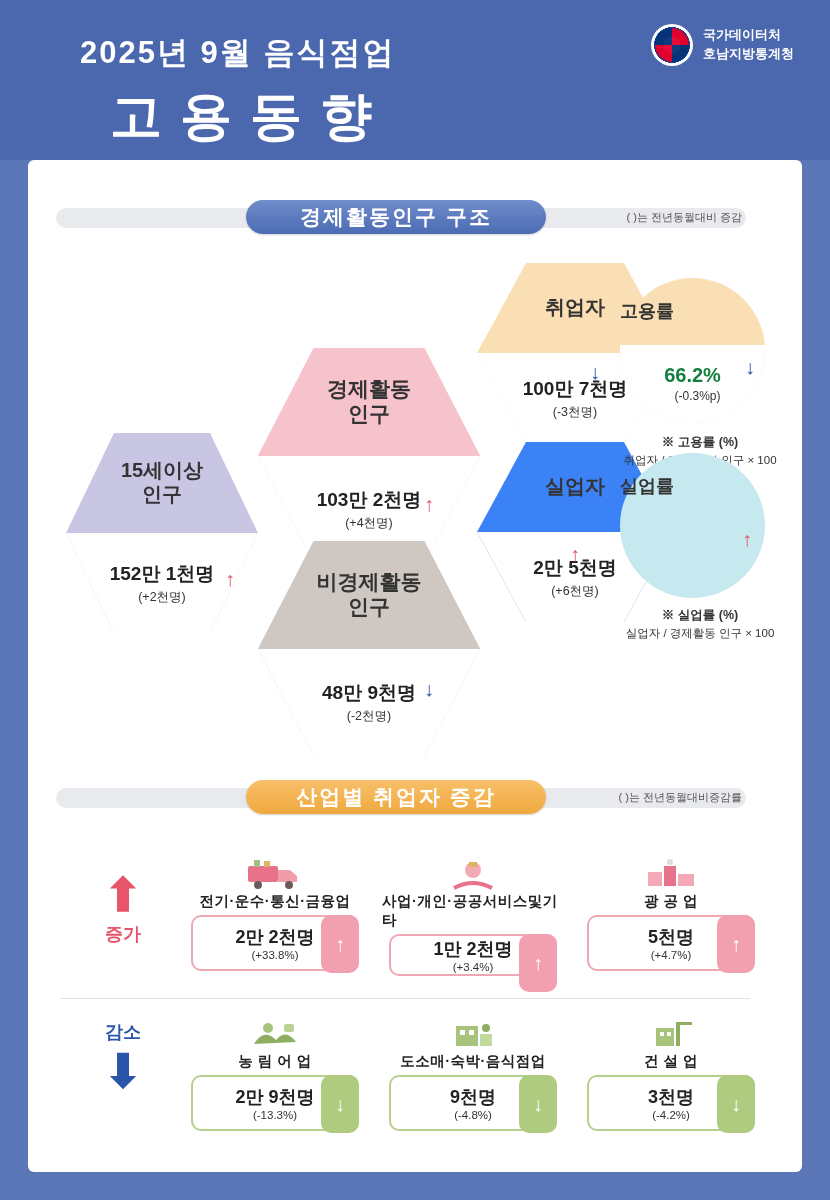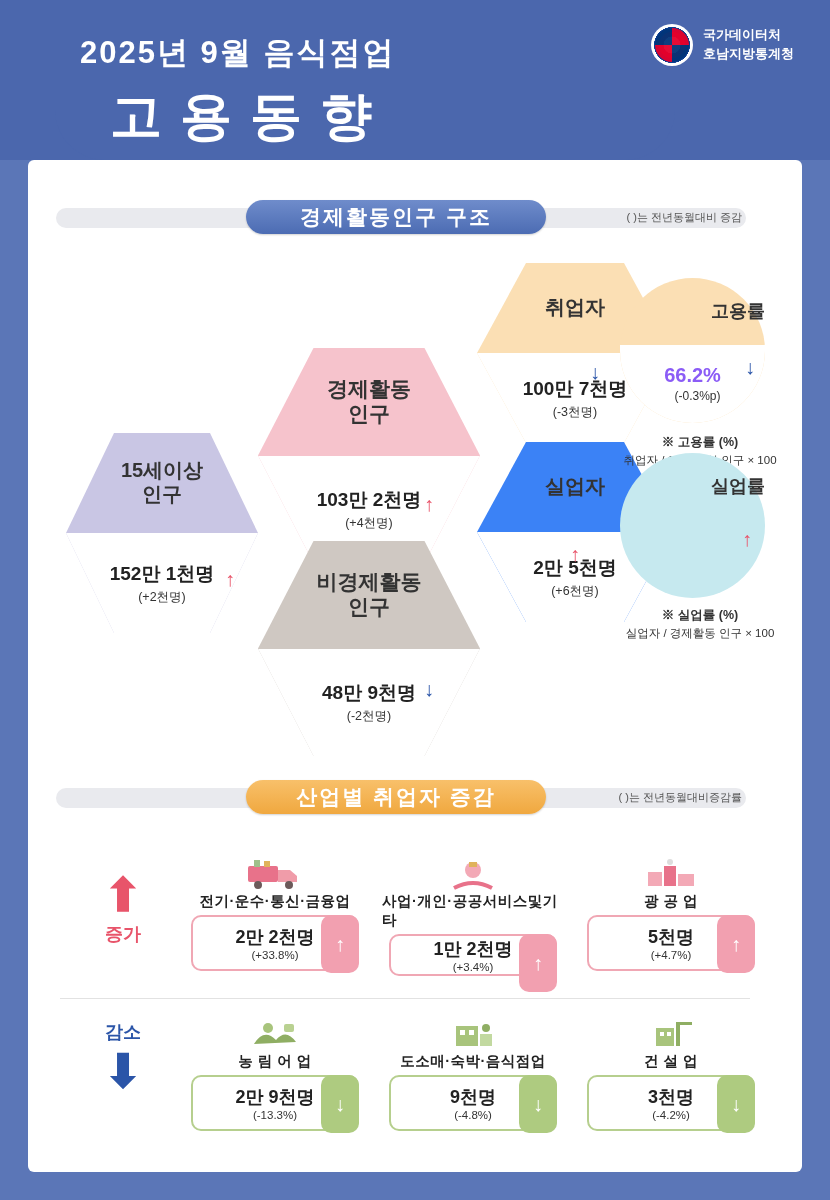--- a/index.html
+++ b/index.html
@@ -97,32 +97,32 @@
   .hex .bot {
     width: 100%; flex: 1;
     background: #ffffff;
     display: flex; flex-direction: column; align-items: center; justify-content: center;
     position: relative;
   }
   .hex .val { font-size: 19px; font-weight: bold; color: #222; }
   .hex .sub { font-size: 12.5px; color: #333; margin-top: 2px; }
   .circ {
     position: absolute; border-radius: 50%;
-    display: flex; flex-direction: column; align-items: flex-end; justify-content: flex-start;
+    display: flex; flex-direction: column; align-items: flex-start; justify-content: flex-start;
   }
   .circ .ctitle {
     font-size: 18px; font-weight: bold; color: #333;
     height: 46%; display: flex; align-items: center;
   }
   .circ .cbody {
     width: 100%; height: 54%; background: #fff;
     border-bottom-left-radius: 100px; border-bottom-right-radius: 100px;
     display: flex; flex-direction: column; align-items: center; justify-content: center;
   }
-  .circ .cval { font-size: 20px; font-weight: bold; color: #8b5cf6; }
+  .circ .cval { font-size: 20px; font-weight: bold; color: #15803d; }
   .circ .csub { font-size: 12px; color: #333; margin-top: 2px; padding-left: 10px; }
   .arrow-up, .arrow-dn { position: absolute; font-size: 20px; font-weight: bold; }
   .arrow-up { color: #e8546a; }
   .arrow-dn { color: #2b55a8; }
   .foot-note {
     position: absolute; font-size: 11.5px; color: #333; text-align: center; line-height: 1.5;
   }
   .foot-note b { font-size: 12.5px; }
   
   .ind { position: absolute; left: 0; width: 830px; }

